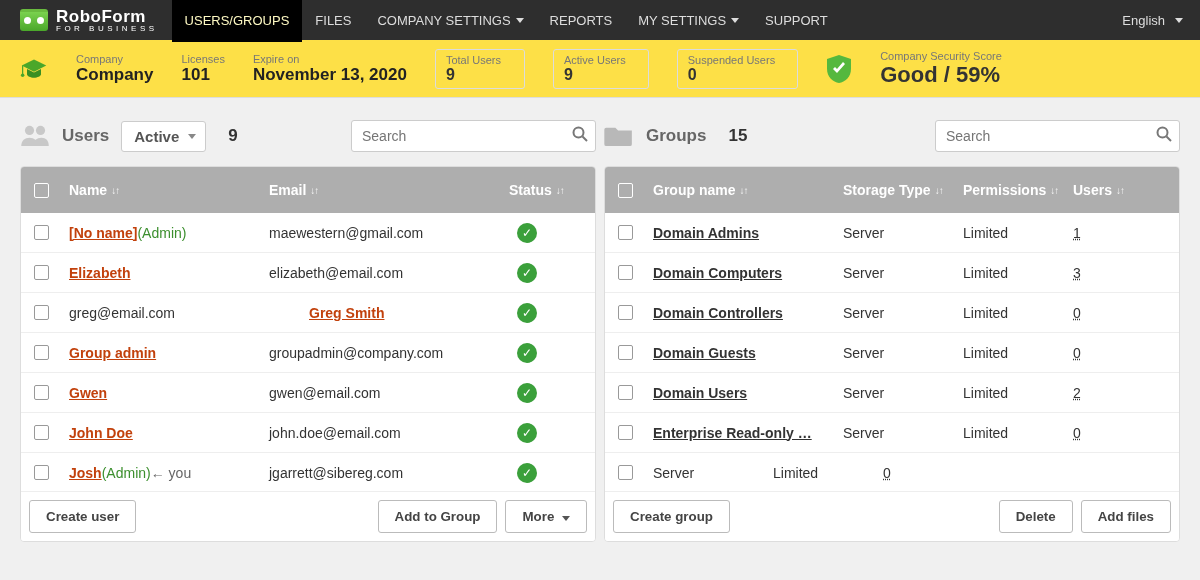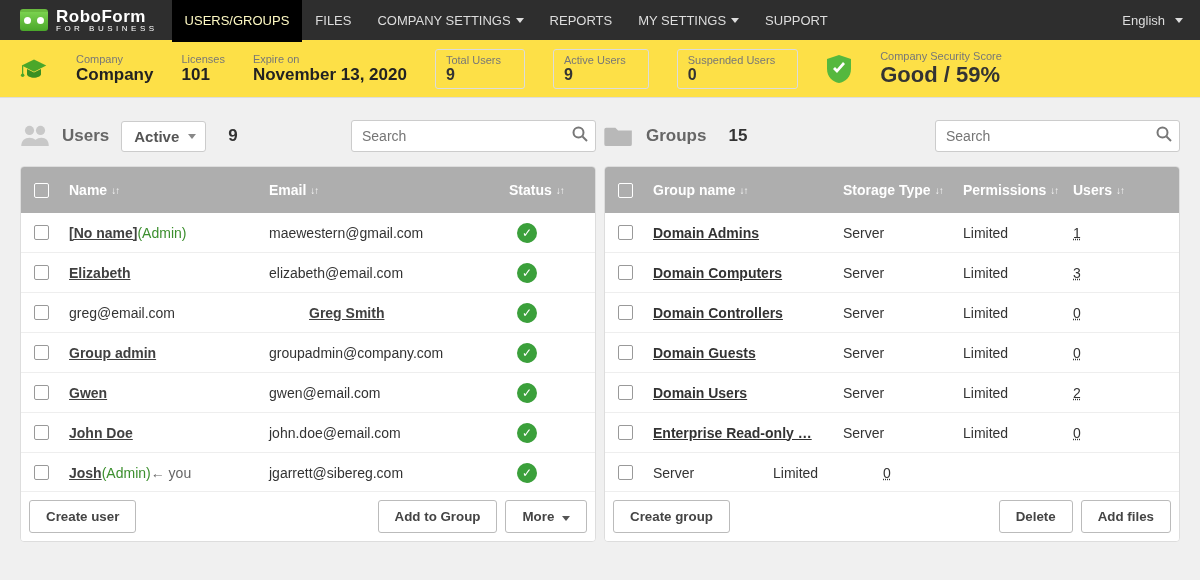--- a/index.html
+++ b/index.html
@@ -42,21 +42,21 @@
   
   .table-wrap { border:1px solid #ddd; border-radius:4px; background:#fff; overflow:hidden; position:relative; }
   .thead { background:#aeaeae; color:#fff; display:flex; align-items:center; height:46px; font-weight:bold; }
   .th, .td { padding:0 8px; display:flex; align-items:center; }
   .chkcol { width:40px; justify-content:center; }
   .chk { width:15px; height:15px; border:1.5px solid #fff; border-radius:2px; cursor:pointer; }
   .row .chk { border-color:#999; }
   .sorter { font-size:10px; margin-left:4px; opacity:0.9; letter-spacing:-1px;}
   .tbody { height:278px; overflow-y:scroll; }
   .row { display:flex; align-items:center; height:40px; border-bottom:1px solid #eee; }
-  .uname { color:#404040; font-weight:bold; text-decoration:underline; cursor:pointer; }
+  .uname { color:#c2410c; font-weight:bold; text-decoration:underline; cursor:pointer; }
   .urole { color:#3c8f2e; }
   .you { color:#666; }
   .status-ok { width:20px; height:20px; border-radius:50%; background:#3ba03b; display:flex; align-items:center; justify-content:center; color:#fff; font-size:12px; margin-left:8px; }
   .u-name-col { width:200px; } .u-email-col { width:240px; } .u-status-col { width:78px; }
   .g-name-col { width:190px; } .g-stor-col { width:120px; } .g-perm-col { width:110px; } .g-user-col { width:68px; }
   .gname { font-weight:bold; text-decoration:underline; cursor:pointer; }
   .gcount { text-decoration:underline dotted; cursor:pointer; }
   
   .panel-foot { background:#fff; border-top:1px solid #eee; display:flex; align-items:center; padding:8px; gap:8px; }
   .btn { border:1px solid #bbb; background:#fff; padding:8px 16px; font-weight:bold; border-radius:3px; cursor:pointer; color:#444;}

